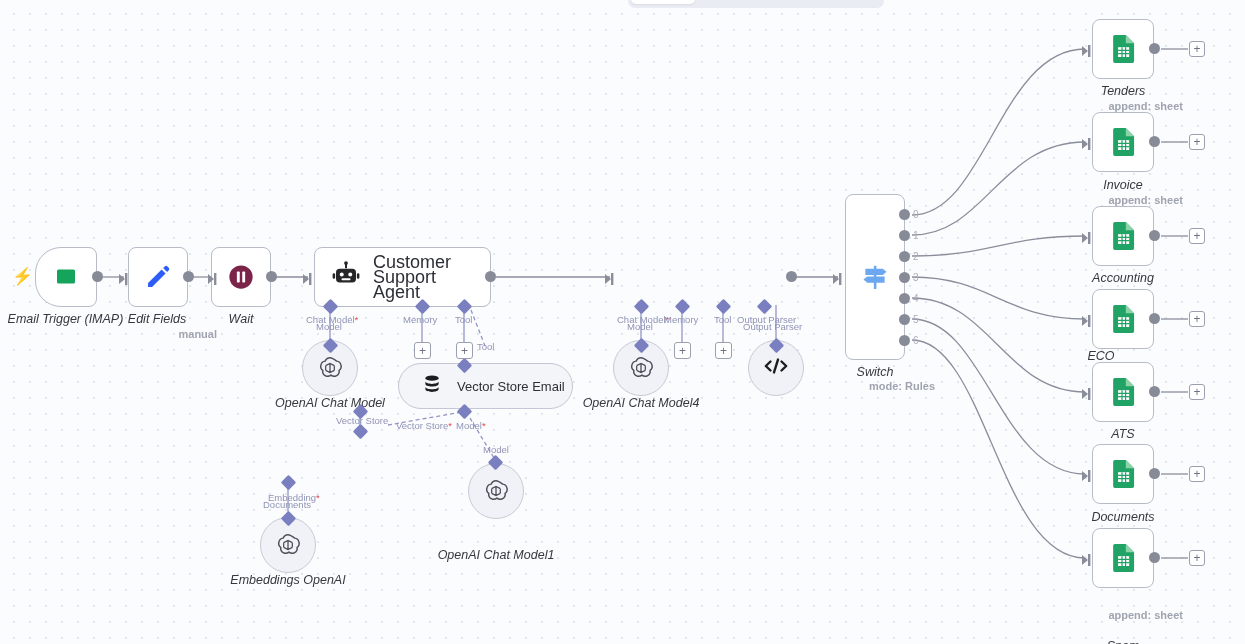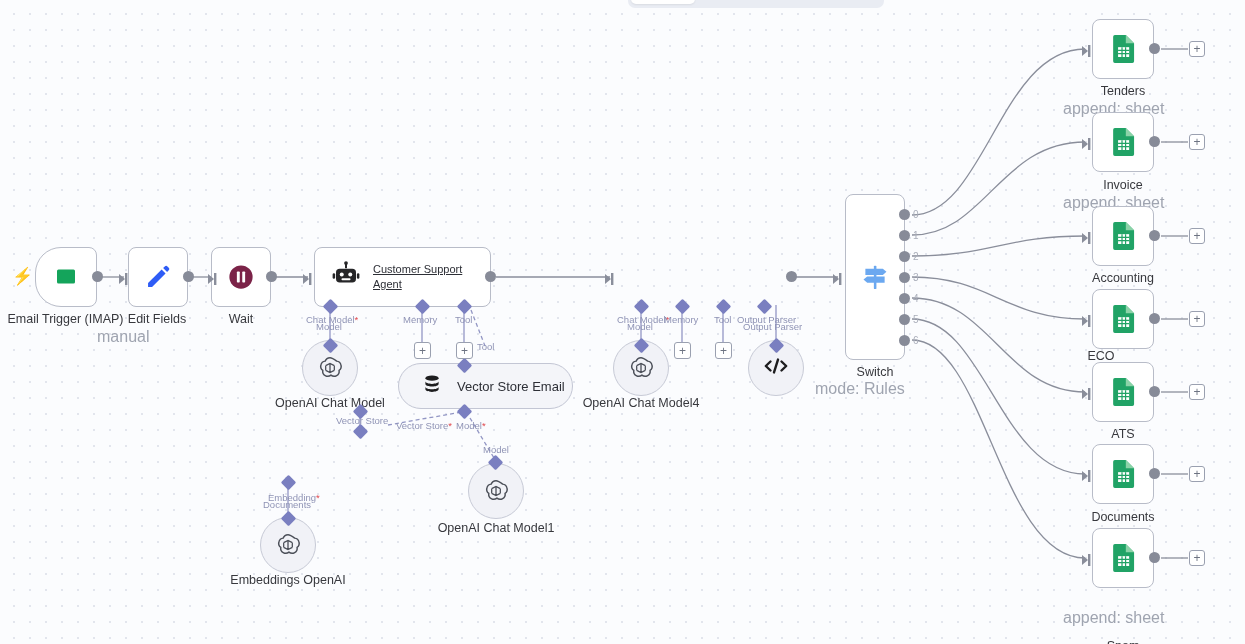--- a/index.html
+++ b/index.html
@@ -54,39 +54,41 @@
     position:absolute; left:0; top:0; right:0; bottom:0;
     display:flex; align-items:center; justify-content:center;
   }
   .node-label {
     position: absolute;
     text-align: center;
     font-size: 12.5px;
     color: #37383d;
     white-space: nowrap;
     z-index: 9;
+    font-style: italic;
   }
   .node-sub {
     position: absolute;
-    text-align: left;
-    font-size: 16px;
+    text-align: right;
+    font-size: 11px;
     color: #9fa4b0;
     white-space: nowrap;
     z-index: 8;
+    font-weight: bold;
   }
 
   
   .node.trigger { border-radius: 26px 8px 8px 26px; }
 
   
   .node.agent { }
   .agent-inner {
     display:flex; align-items:center; height:100%; padding-left:16px; gap:12px;
   }
-  .agent-title { font-size:11px; color:#2d2f36; line-height:15px; max-width:105px;text-decoration:underline; }
+  .agent-title { font-size:18px; color:#2d2f36; line-height:15px; max-width:105px; }
 
   
   .pill {
     position:absolute;
     background:#f4f5f9;
     border:1px solid #c3c6d4;
     border-radius: 40px;
     display:flex; align-items:center; gap:14px;
     padding-left:22px;
     z-index: 10;
@@ -331,21 +333,21 @@
   <div class="node-label" style="left:218px; top:573px; width:140px;">Embeddings OpenAI</div>
 
   <div class="conn-label" style="left:483px; top:444px;">Model</div>
   <div class="diamond" style="left:490px; top:457px;"></div>
   <div class="circ" style="left:468px; top:463px; width:56px; height:56px;">
     <svg width="28" height="28" viewBox="0 0 24 24">
       <path fill="none" stroke="#4b4f58" stroke-width="1.25" d="M12 3.2c-1.9 0-3.5 1.2-4.1 2.9-1.8.2-3.3 1.5-3.7 3.3-.5 1.8.2 3.6 1.6 4.6-.3 1.8.5 3.6 2.1 4.5 1.6.9 3.5.7 4.9-.4 1.4 1.1 3.3 1.3 4.9.4 1.6-.9 2.4-2.7 2.1-4.5 1.4-1 2.1-2.8 1.6-4.6-.4-1.8-1.9-3.1-3.7-3.3C15.5 4.4 13.9 3.2 12 3.2z"></path>
       <path fill="none" stroke="#4b4f58" stroke-width="1.1" d="M12 8.1v7.8M8.3 10v4M15.7 10v4M8.3 10 12 8.1l3.7 1.9M8.3 14 12 15.9l3.7-1.9"></path>
     </svg>
   </div>
-  <div class="node-label" style="left:426px; top:521px; width:140px;">OpenAI Chat Model1</div>
+  <div class="node-label" style="left:426px; top:548px; width:140px;">OpenAI Chat Model1</div>
 
   <div class="in-arrow" style="left:605px; top:271px;">
     <svg width="12" height="12">
         <path d="M0,1 L6,6 L0,11 Z" fill="#8a8e9b"></path>
         <rect x="6" y="0" width="2.4" height="12" fill="#8a8e9b"></rect>
       </svg>
   </div>
   <div class="dot" style="left:786px; top:271px;"></div>
 
   <div class="diamond" style="left:636px; top:301px;"></div>

